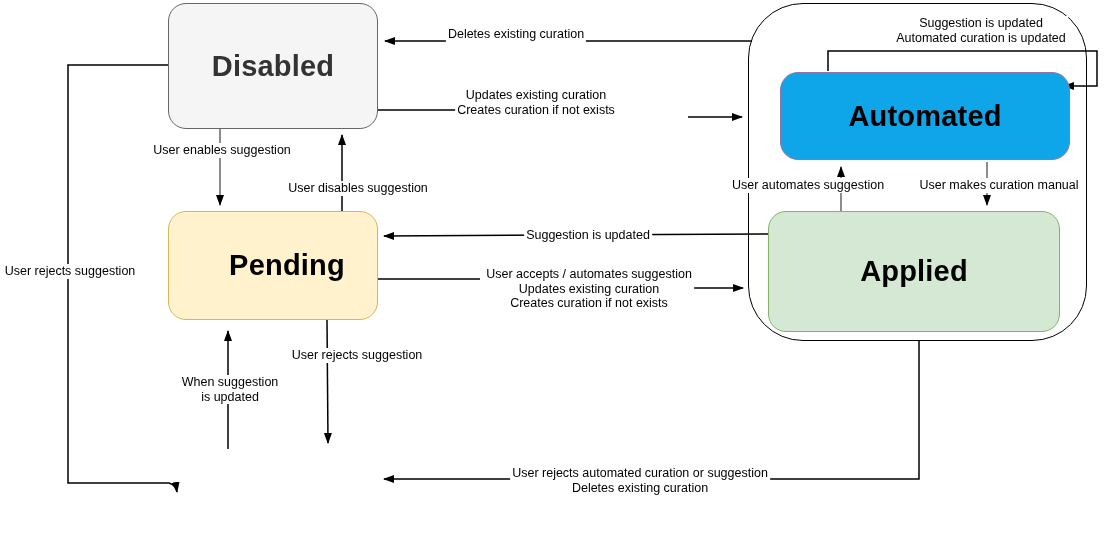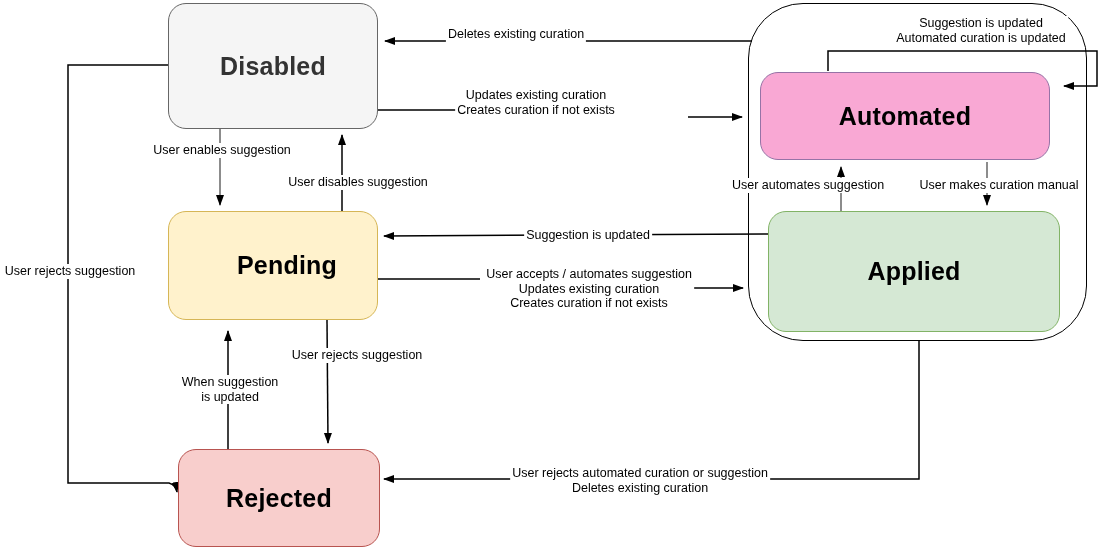--- a/index.html
+++ b/index.html
@@ -9,26 +9,26 @@
   }
   .group-container {
     position:absolute; left:748px; top:3px; width:339px; height:338px;
     border:1.5px solid #000000; border-radius:55px; background:#ffffff;
     box-sizing:border-box;
   }
   svg.edges { position:absolute; left:0; top:0; }
   .state {
     position:absolute; border-radius:18px; border:1.6px solid;
     display:flex; align-items:center; justify-content:center;
-    font-weight:bold; font-size:25px; color:#000000; box-sizing:border-box;
+    font-weight:bold; font-size:29px; color:#000000; box-sizing:border-box;
     letter-spacing:0.2px;
   }
   .state-disabled  { left:168px; top:3px;   width:210px; height:126px; background:#F5F5F5; border-color:#666666; color:#333333; }
   .state-pending   { left:168px; top:211px; width:210px; height:109px; background:#FFF2CC; border-color:#D6B656;padding-left:28px; }
-  .state-automated { left:760px; top:72px;  width:290px; height:88px;  background:#f9a8d4; border-color:#9673A6; }
+  .state-automated { left:780px; top:72px;  width:290px; height:88px;  background:#0ea5e9; border-color:#9673A6; }
   .state-applied   { left:768px; top:211px; width:292px; height:121px;  background:#D5E8D4; border-color:#82B366; }
   .state-rejected  { left:178px; top:449px; width:202px; height:98px;  background:#F8CECC; border-color:#B85450; }
   .edge-label {
     position:absolute; transform:translateX(-50%);
     font-size:12.5px; line-height:14.5px; text-align:center;
     color:#000000; white-space:nowrap;
   }
   .edge-label > div { background:#ffffff; padding:0 2px; }
 </style>
 </head>
@@ -68,38 +68,35 @@
   </div>
   <div class="state state-pending">
     <span>Pending</span>
   </div>
   <div class="state state-automated">
     <span>Automated</span>
   </div>
   <div class="state state-applied">
     <span>Applied</span>
   </div>
-  <div class="state state-rejected">
-    <span>Rejected</span>
-  </div>
 
   <div class="edge-label" style="left:516px; top:27px">
     <div>Deletes existing curation</div>
   </div>
 
   <div class="edge-label" style="left:536px; top:88px">
     <div>Updates existing curation</div>
     <div>Creates curation if not exists</div>
   </div>
 
   <div class="edge-label" style="left:222px; top:143px">
     <div>User enables suggestion</div>
   </div>
 
-  <div class="edge-label" style="left:358px; top:175px">
+  <div class="edge-label" style="left:358px; top:181px">
     <div>User disables suggestion</div>
   </div>
 
   <div class="edge-label" style="left:588px; top:228px">
     <div>Suggestion is updated</div>
   </div>
 
   <div class="edge-label" style="left:589px; top:267px">
     <div>User accepts / automates suggestion</div>
     <div>Updates existing curation</div>

